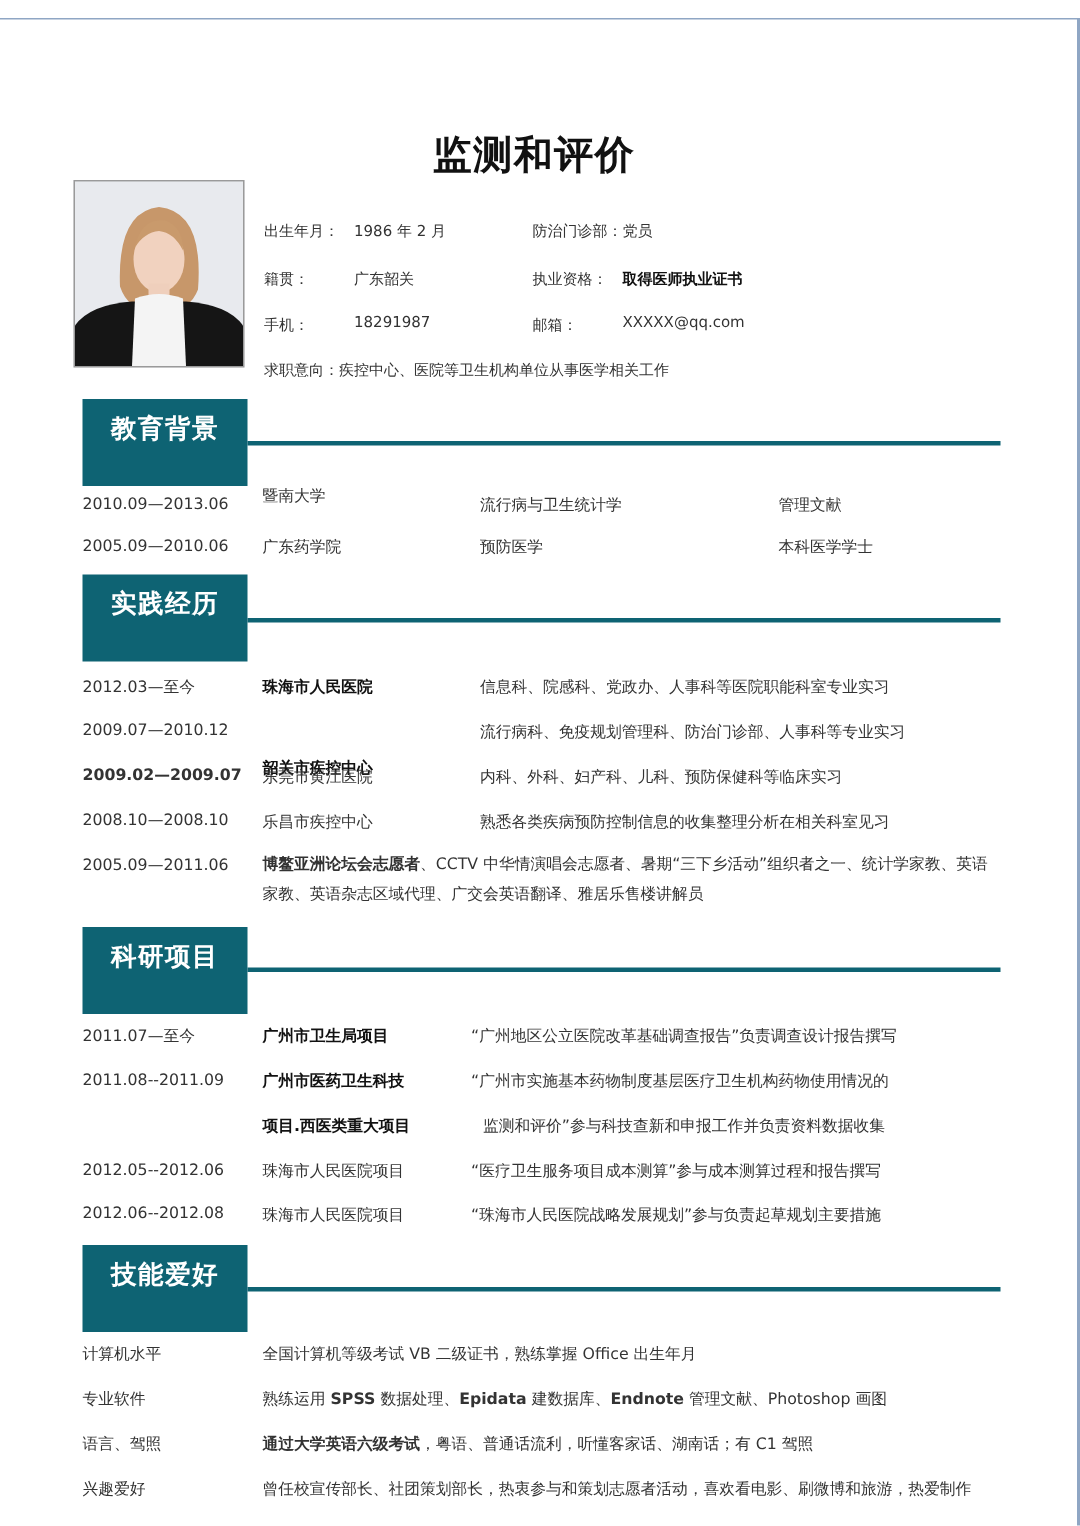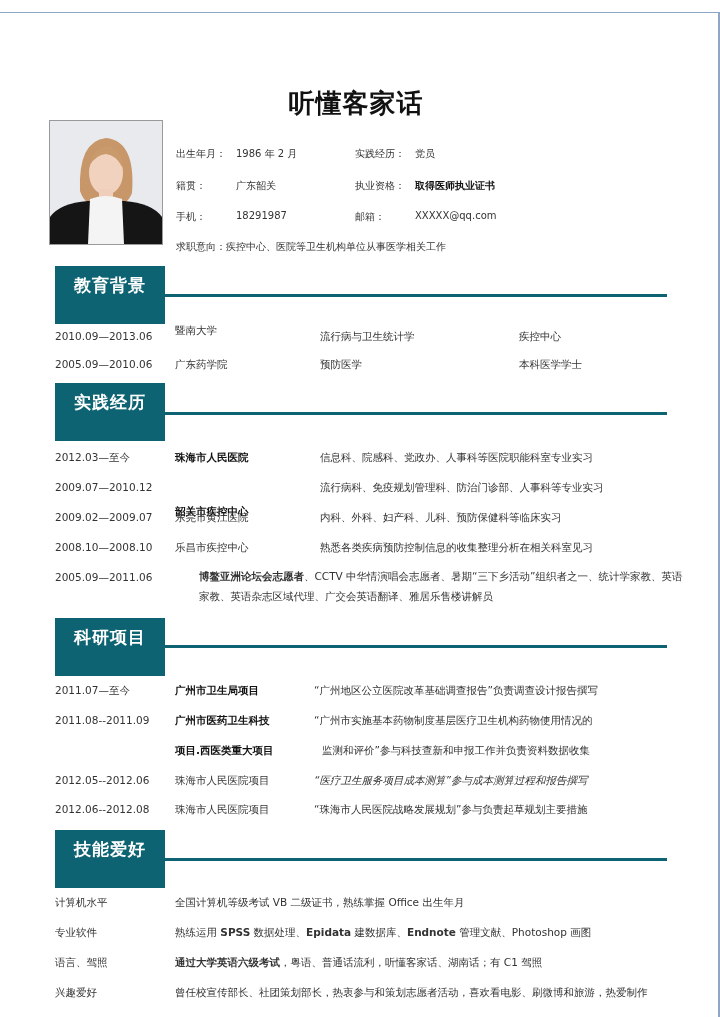--- a/index.html
+++ b/index.html
@@ -28,37 +28,37 @@
   .c3 { left: 320px; }
   .c4 { left: 519px; }
   .wrap { white-space: normal; width: 490px; line-height: 20px; }
 </style>
 </head>
 <body>
 
 <div class="page-border-top"></div>
 <div class="page-border-right"></div>
 
-<div class="title">听懂客家话</div>
+<div class="title">监测和评价</div>
 
 <div class="photo" title="证件照">
   <svg width="112" height="123" viewBox="0 0 112 123">
     <rect width="112" height="123" fill="#e8eaee"></rect>
     <path d="M30 70 Q28 20 56 17 Q86 20 82 72 Q76 88 56 86 Q36 88 30 70 Z" fill="#c7976a"></path>
     <ellipse cx="56" cy="52" rx="17" ry="22" fill="#f1d2bf"></ellipse>
     <path d="M40 44 Q44 24 60 26 Q72 30 72 46 Q66 34 56 33 Q46 34 40 44 Z" fill="#c99a6c"></path>
     <rect x="49" y="68" width="14" height="12" fill="#efcfbc"></rect>
     <path d="M0 96 Q10 82 38 80 L74 80 Q102 82 112 96 L112 123 L0 123 Z" fill="#151515"></path>
     <path d="M40 78 Q56 72 72 78 L74 123 L38 123 Z" fill="#f4f4f4"></path>
   </svg>
 </div>
 
 <div class="info" style="left:176px; top:147px;">出生年月：</div>
 <div class="info" style="left:236px; top:147px;">1986 年 2 月</div>
-<div class="info" style="left:355px; top:147px;">实践经历：</div>
+<div class="info" style="left:355px; top:147px;">防治门诊部：</div>
 <div class="info" style="left:415px; top:147px;">党员</div>
 
 <div class="info" style="left:176px; top:179px;">籍贯：</div>
 <div class="info" style="left:236px; top:179px;">广东韶关</div>
 <div class="info" style="left:355px; top:179px;font-family:Liberation Mono, monospace;">执业资格：</div>
 <div class="info" style="left:415px; top:179px; font-weight:bold; color:#111;">取得医师执业证书</div>
 
 <div class="info" style="left:176px; top:210px;">手机：</div>
 <div class="info" style="left:236px; top:210px;">18291987</div>
 <div class="info" style="left:355px; top:210px;">邮箱：</div>
@@ -68,21 +68,21 @@
 
 <div class="section-head" style="top:266px;">
   <span>教育背景</span>
 </div>
 <div class="section-line" style="top:294px;"></div>
 
 <div>
   <div class="cell date" style="top:330px;">2010.09—2013.06</div>
   <div class="cell c2" style="top:324px;">暨南大学</div>
   <div class="cell c3" style="top:330px;">流行病与卫生统计学</div>
-  <div class="cell c4" style="top:330px;">疾控中心</div>
+  <div class="cell c4" style="top:330px;">管理文献</div>
 </div>
 <div>
   <div class="cell date" style="top:358px;">2005.09—2010.06</div>
   <div class="cell c2" style="top:358px;">广东药学院</div>
   <div class="cell c3" style="top:358px;">预防医学</div>
   <div class="cell c4" style="top:358px;">本科医学学士</div>
 </div>
 
 <div class="section-head" style="top:383px;">
   <span>实践经历</span>
@@ -93,32 +93,32 @@
   <div class="cell date" style="top:451px;">2012.03—至今</div>
   <div class="cell c2 bold" style="top:451px;">珠海市人民医院</div>
   <div class="cell c3" style="top:451px;">信息科、院感科、党政办、人事科等医院职能科室专业实习</div>
 </div>
 <div>
   <div class="cell date" style="top:481px;">2009.07—2010.12</div>
   <div class="cell c2 bold" style="top:505px;">韶关市疾控中心</div>
   <div class="cell c3" style="top:481px;">流行病科、免疫规划管理科、防治门诊部、人事科等专业实习</div>
 </div>
 <div>
-  <div class="cell date" style="top:511px;">2009.02—2009.07</div>
+  <div class="cell date" style="top:511px;font-weight:bold;">2009.02—2009.07</div>
   <div class="cell c2" style="top:511px;">东莞市黄江医院</div>
   <div class="cell c3" style="top:511px;">内科、外科、妇产科、儿科、预防保健科等临床实习</div>
 </div>
 <div>
   <div class="cell date" style="top:541px;">2008.10—2008.10</div>
   <div class="cell c2" style="top:541px;">乐昌市疾控中心</div>
   <div class="cell c3" style="top:541px;">熟悉各类疾病预防控制信息的收集整理分析在相关科室见习</div>
 </div>
 <div>
   <div class="cell date" style="top:571px;">2005.09—2011.06</div>
-  <div class="cell c2 wrap" style="top:566px;margin-left:24px;"><b>博鳌亚洲论坛会志愿者</b><span>、CCTV 中华情演唱会志愿者、暑期“三下乡活动”组织者之一、统计学家教、英语家教、英语杂志区域代理、广交会英语翻译、雅居乐售楼讲解员</span></div>
+  <div class="cell c2 wrap" style="top:566px;"><b>博鳌亚洲论坛会志愿者</b><span>、CCTV 中华情演唱会志愿者、暑期“三下乡活动”组织者之一、统计学家教、英语家教、英语杂志区域代理、广交会英语翻译、雅居乐售楼讲解员</span></div>
 </div>
 
 <div class="section-head" style="top:618px;">
   <span>科研项目</span>
 </div>
 <div class="section-line" style="top:645px;"></div>
 
 <div>
   <div class="cell date" style="top:684px;">2011.07—至今</div>
   <div class="cell c2 bold" style="top:684px;">广州市卫生局项目</div>
@@ -130,21 +130,21 @@
   <div class="cell c3" style="left:314px; top:714px;">“广州市实施基本药物制度基层医疗卫生机构药物使用情况的</div>
 </div>
 <div>
   <div class="cell date" style="top:744px;"></div>
   <div class="cell c2 bold" style="top:744px;">项目.西医类重大项目</div>
   <div class="cell c3" style="left:322px; top:744px;">监测和评价”参与科技查新和申报工作并负责资料数据收集</div>
 </div>
 <div>
   <div class="cell date" style="top:774px;">2012.05--2012.06</div>
   <div class="cell c2" style="top:774px;">珠海市人民医院项目</div>
-  <div class="cell c3" style="left:314px; top:774px;font-style:italic;">“医疗卫生服务项目成本测算”参与成本测算过程和报告撰写</div>
+  <div class="cell c3" style="left:314px; top:774px;">“医疗卫生服务项目成本测算”参与成本测算过程和报告撰写</div>
 </div>
 <div>
   <div class="cell date" style="top:803px;">2012.06--2012.08</div>
   <div class="cell c2" style="top:803px;">珠海市人民医院项目</div>
   <div class="cell c3" style="left:314px; top:803px;">“珠海市人民医院战略发展规划”参与负责起草规划主要措施</div>
 </div>
 
 <div class="section-head" style="top:830px;">
   <span>技能爱好</span>
 </div>

